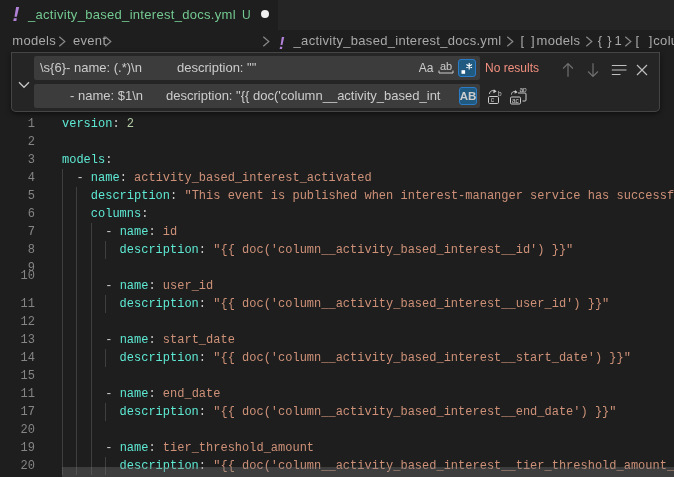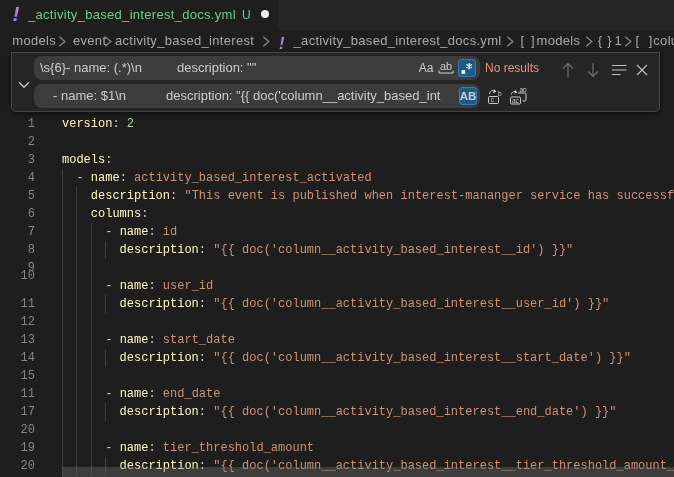--- a/index.html
+++ b/index.html
@@ -15,29 +15,29 @@
   .crumbs { position:absolute; left:0; top:30px; width:674px; height:21px; background:#1e1e1e;
             font-size:13px; letter-spacing:0.3px; color:#a9a9a9; white-space:nowrap; }
   .crumbs span.it { position:absolute; top:0; line-height:21px; }
   .crumbs svg.ch { position:absolute; top:6px; }
   .crumbs .ficon { position:absolute; top:1.5px; font-style:italic; font-weight:bold; font-size:16.5px; color:#b180d7; line-height:23px; height:21px;}
   .sp { display:inline-block; }
 
   
   .lnum { position:absolute; left:0; width:35px; text-align:right; font-family:"Liberation Mono", monospace; font-size:12px; line-height:18px; color:#858585; }
   .cl { position:absolute; left:62px; font-family:"Liberation Mono", monospace; font-size:12px; line-height:18px; color:#d4d4d4; white-space:pre; }
-  .k { color:#fef9c3; } .s { color:#ce9178; } .n { color:#b5cea8; } .p { color:#cccccc; }
+  .k { color:#5eead4; } .s { color:#ce9178; } .n { color:#b5cea8; } .p { color:#cccccc; }
   .ig { position:absolute; width:1px; background:#3f3f3f; }
   .hsb { position:absolute; left:62px; top:467px; width:612px; height:10px; background:rgba(121,121,121,0.35); }
 
   
   .fw { position:absolute; left:11px; top:52px; width:649px; height:60px; background:#252526;
         border-radius:0 0 5px 5px;
         box-shadow: inset 0 0 0 1px #454545, 0 2px 5px rgba(0,0,0,0.5); }
-  .finput { position:absolute; left:23px; width:446px; height:24px; background:#3c3c3c; border-radius:8px;
+  .finput { position:absolute; left:23px; width:446px; height:24px; background:#3c3c3c; border-radius:2px;
             font-size:13px; color:#cccccc; line-height:24px; white-space:pre; overflow:hidden;padding-left:28px; }
   .finput .txt { position:absolute; top:0; }
   .opt { position:absolute; top:3px; width:18px; height:18px; border-radius:3px; color:#cccccc;
          display:flex; align-items:center; justify-content:center; font-size:12px; }
   .opt.on { background:#215a80; border:1px solid #2a7cc7; }
   .nores { position:absolute; left:474px; top:8.5px; font-size:12px; color:#f2907e; }
   .icb { position:absolute; width:16px; height:16px; }
 </style>
 </head>
 <body>
@@ -52,21 +52,20 @@
 
   <div class="crumbs">
     <span class="it" style="left:12.3px">models</span>
     <svg class="ch" style="left:57.5px" width="8" height="11" viewBox="0 0 8 11">
       <path d="M1.3 0.8 L6.8 5.5 L1.3 10.2" stroke="#8a8a8a" stroke-width="1.2" fill="none"></path>
     </svg>
     <span class="it" style="left:73px">event</span>
     <svg class="ch" style="left:104px" width="8" height="11" viewBox="0 0 8 11">
       <path d="M1.3 0.8 L6.8 5.5 L1.3 10.2" stroke="#8a8a8a" stroke-width="1.2" fill="none"></path>
     </svg>
-    <span class="it" style="left:115px">activity_based_interest</span>
     <svg class="ch" style="left:261.6px" width="8" height="11" viewBox="0 0 8 11">
       <path d="M1.3 0.8 L6.8 5.5 L1.3 10.2" stroke="#8a8a8a" stroke-width="1.2" fill="none"></path>
     </svg>
     <span class="ficon" style="left:279px">!</span>
     <span class="it" style="left:293.6px">_activity_based_interest_docs.yml</span>
     <svg class="ch" style="left:506px" width="8" height="11" viewBox="0 0 8 11">
       <path d="M1.3 0.8 L6.8 5.5 L1.3 10.2" stroke="#8a8a8a" stroke-width="1.2" fill="none"></path>
     </svg>
     <span class="it" style="left:520.6px">[<span class="sp" style="width:6.5px"></span>]</span>
     <span class="it" style="left:536.6px">models</span>
@@ -216,21 +215,21 @@
         <path d="M0.8 3.5 H15.5 M0.8 8 H15.5 M0.8 12.5 H9.5" stroke="#bfbfbf" stroke-width="1.2" fill="none"></path>
       </svg>
     </div>
     <div class="icb" style="left:623px; top:10px;">
       <svg width="16" height="16" viewBox="0 0 16 16">
         <path d="M3 3 L13 13 M13 3 L3 13" stroke="#bfbfbf" stroke-width="1.15" fill="none"></path>
       </svg>
     </div>
 
     <div class="finput" style="top:32px;">
-      <span class="txt" style="left:19px;">- name: $1\n</span>
+      <span class="txt" style="left:36px;">- name: $1\n</span>
       <span class="txt" style="left:132px;">description: "{{ doc('column__activity_based_int</span>
       <div class="opt on" style="left:425px;font-weight:bold;font-size:11.5px;">AB</div>
     </div>
 
     <div class="icb" style="left:476px; top:36px;">
       <svg width="17" height="17" viewBox="0 0 17 17" fill="none" stroke="#cccccc">
         <rect x="1.5" y="8.5" width="10" height="7" rx="1.2" stroke-width="1"></rect>
         <text x="3.8" y="14.3" font-size="6.5" fill="#cccccc" stroke="none" font-family="Liberation Sans">c</text>
         <path d="M2.5 6 C2.5 2.5 6.5 2 8.5 3.2" stroke-width="1"></path>
         <path d="M6.8 1.2 L9.6 3.6 L6.2 5.2 Z" fill="#cccccc" stroke="none"></path>

